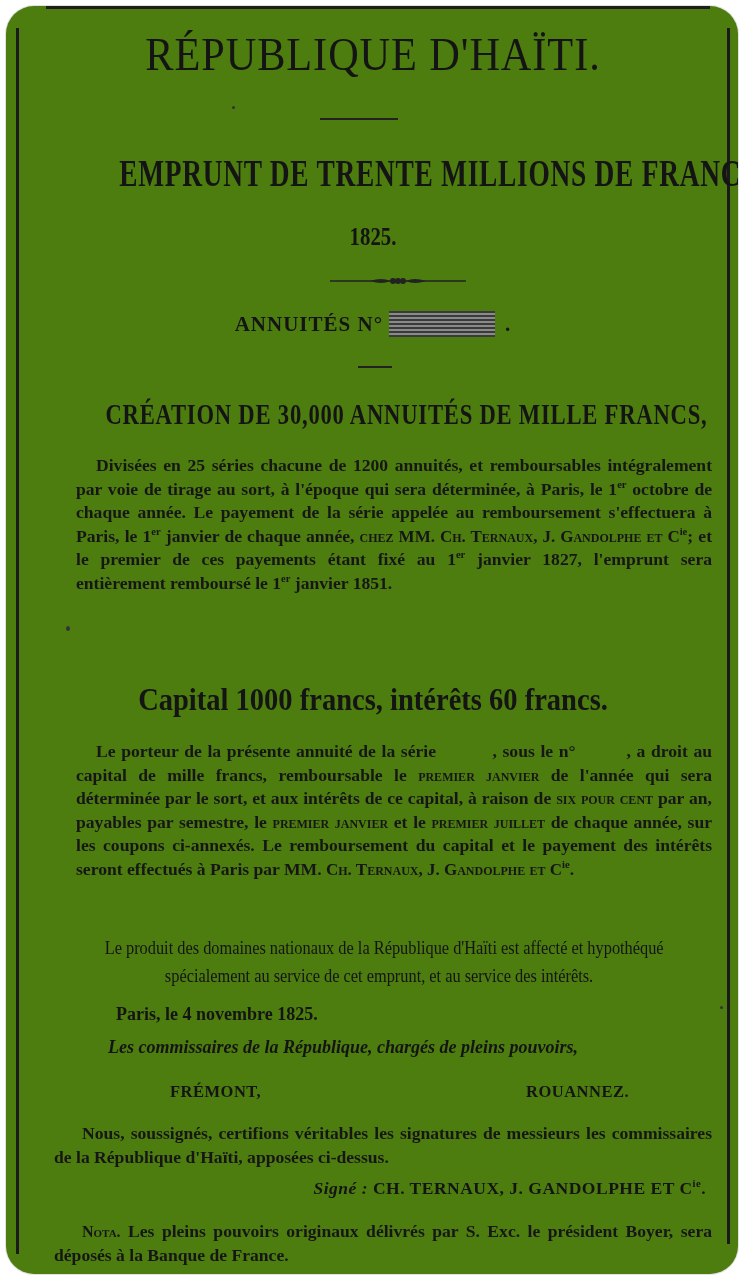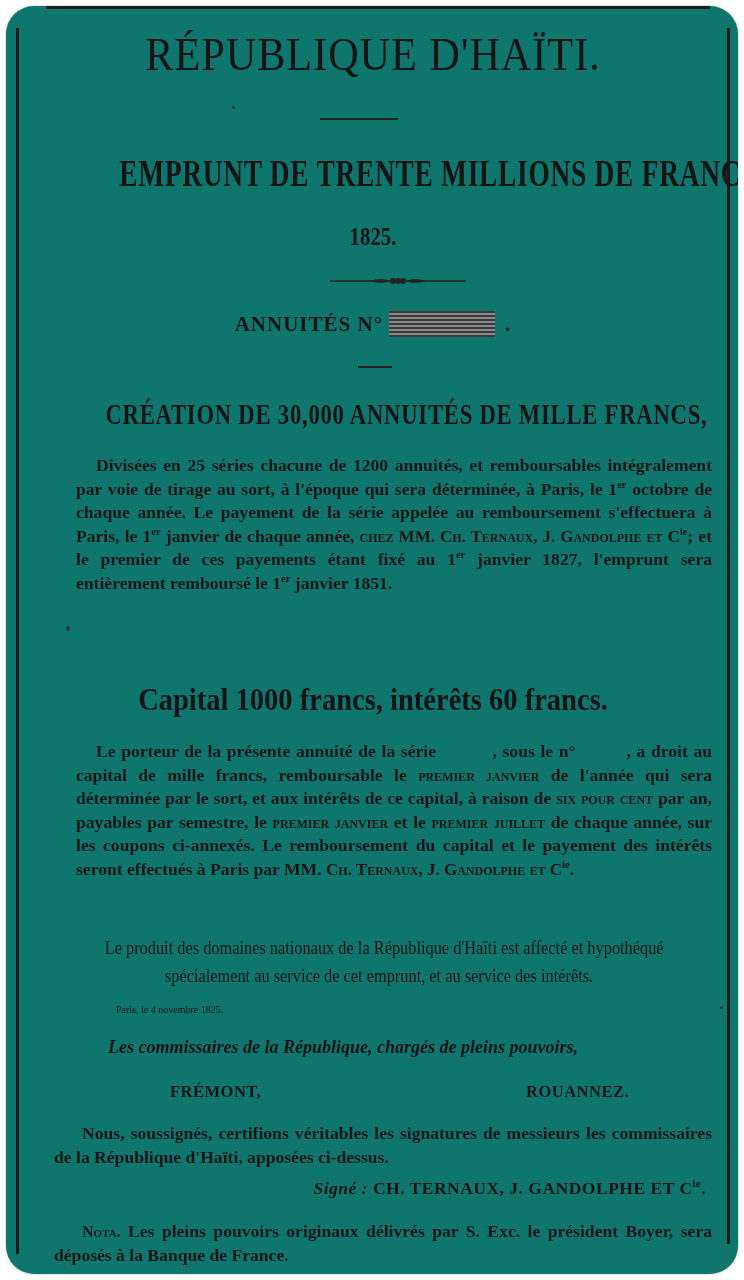--- a/index.html
+++ b/index.html
@@ -1,19 +1,19 @@
 <!DOCTYPE html>
 <html><head>
 <meta charset="utf-8">
 <style>
   html, body { margin:0; padding:0; background:#ffffff; }
   body { width:744px; height:1280px; overflow:hidden; position:relative; }
   .card {
     position:absolute; left:6px; top:6px; width:732px; height:1268px;
-    background:#0f766e; border-radius:28px; overflow:hidden;
+    background:#4d7c0f; border-radius:28px; overflow:hidden;
     box-shadow: 0 0 0 1px #e2e2e2;
   }
   .frame-top { position:absolute; left:40px; right:28px; top:0; height:3px; background:#1e1e1e; }
   .rule-left { position:absolute; left:10px; top:22px; bottom:20px; width:3px; background:#1a1a1a; }
   .rule-right { position:absolute; right:8px; top:22px; bottom:30px; width:3px; background:#1a1a1a; }
   .doc { position:absolute; left:24px; right:22px; top:0; color:#141414; }
   .title1 {
     position:absolute; left:0; right:0; top:22px; text-align:center;
     font-family:"Liberation Serif",serif; font-size:46px; letter-spacing:1px;
     transform:scaleX(0.92); font-weight:normal;
@@ -66,21 +66,21 @@
     transform:scaleX(0.92); white-space:nowrap;
   }
   .para.p2 { left:46px; right:4px; top:734px; text-indent:20px; }
   .produit {
     position:absolute; left:30px; right:18px; top:928px; text-align:center;
     font-family:"Liberation Serif",serif; font-size:19px; line-height:28px;
     transform:scaleX(0.86); transform-origin:center top; white-space:nowrap;
   }
   .date {
     position:absolute; left:86px; top:998px;
-    font-family:"Liberation Serif",serif; font-weight:normal; font-size:10px;
+    font-family:"Liberation Serif",serif; font-weight:bold; font-size:18px;
   }
   .commissaires {
     position:absolute; left:52px; right:4px; top:1030px;
     font-family:"Liberation Serif",serif; font-weight:bold; font-style:italic;
     font-size:18px; line-height:22px; text-align:justify; text-indent:2px;margin-left:24px;
   }
   .sig1 { position:absolute; left:140px; top:1076px; font-family:"Liberation Serif",serif; font-weight:bold; font-size:16.5px; letter-spacing:0.5px; }
   .sig2 { position:absolute; left:496px; top:1076px; font-family:"Liberation Serif",serif; font-weight:bold; font-size:16.5px; letter-spacing:0.5px; }
   .para.p3 { left:24px; right:4px; top:1116px; text-indent:28px; }
   .signe {

